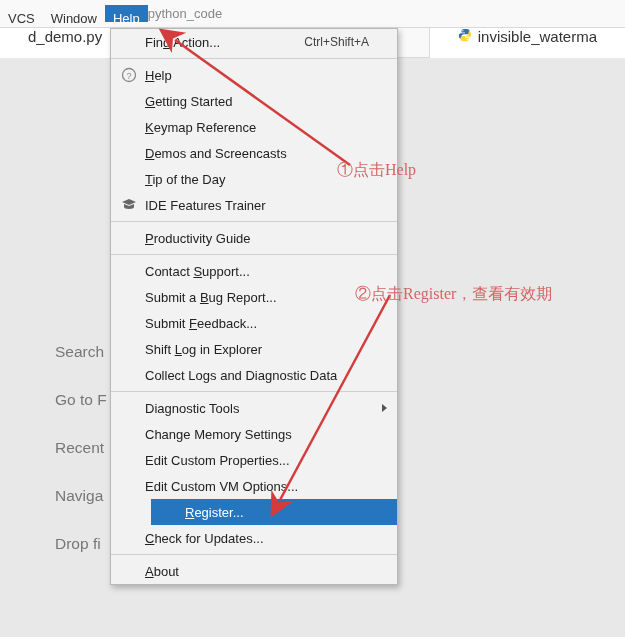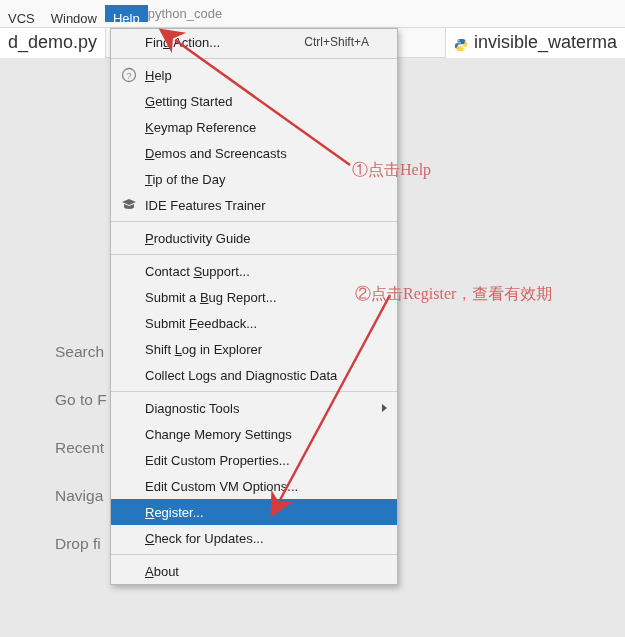--- a/index.html
+++ b/index.html
@@ -39,26 +39,25 @@
   .tabbar {
     display: flex;
     align-items: center;
     justify-content: space-between;
     height: 30px;
     background: #f9f9f9;
     border-bottom: 1px solid #d9d9d9;
   }
   .tab {
     display: flex;
-    align-items: center;
     height: 30px;
-    padding: 0 8px;
+    padding: 0 28px;
     border-right: 1px solid #d9d9d9;
     background: #fff;
-    font-size: 18px;
+    font-size: 15px;
   }
   .tab-right {
     border-left: 1px solid #d9d9d9;
     border-right: none;
   }
   .py-icon {
     width: 14px; height: 14px;
     margin-right: 6px;
     display: inline-block;
   }
@@ -93,20 +92,21 @@
     height: 26px;
     padding: 0 28px 0 34px;
     position: relative;
     cursor: default;
     font-size: 13px;
     color: #222;
   }
   .dd-row.highlight {
     background: #2675bf;
     color: #fff;
+    margin-left: 40px;
   }
   .dd-row .mnemonic { text-decoration: underline; }
   .dd-sep {
     height: 1px;
     background: #cfcfcf;
     margin: 3px 0;
   }
   .dd-shortcut {
     margin-left: auto;
     color: #404040;
@@ -265,14 +265,14 @@
 <svg class="arrow-svg">
   <defs>
     <marker id="ah" markerWidth="12" markerHeight="12" refX="2" refY="5" orient="auto">
       <path d="M0,0 L10,5 L0,10 L3,5 z" fill="#d43c3c"></path>
     </marker>
   </defs>
   <line x1="350" y1="165" x2="175" y2="40" stroke="#d43c3c" stroke-width="2.5" marker-end="url(#ah)"></line>
   <line x1="390" y1="295" x2="280" y2="500" stroke="#d43c3c" stroke-width="2.5" marker-end="url(#ah)"></line>
 </svg>
 
-<div class="anno" style="left:352px;top:160px">①点击Help</div>
+<div class="anno" style="left:337px;top:160px">①点击Help</div>
 <div class="anno" style="left:355px;top:284px">②点击Register，查看有效期</div>
 
 </body></html>

